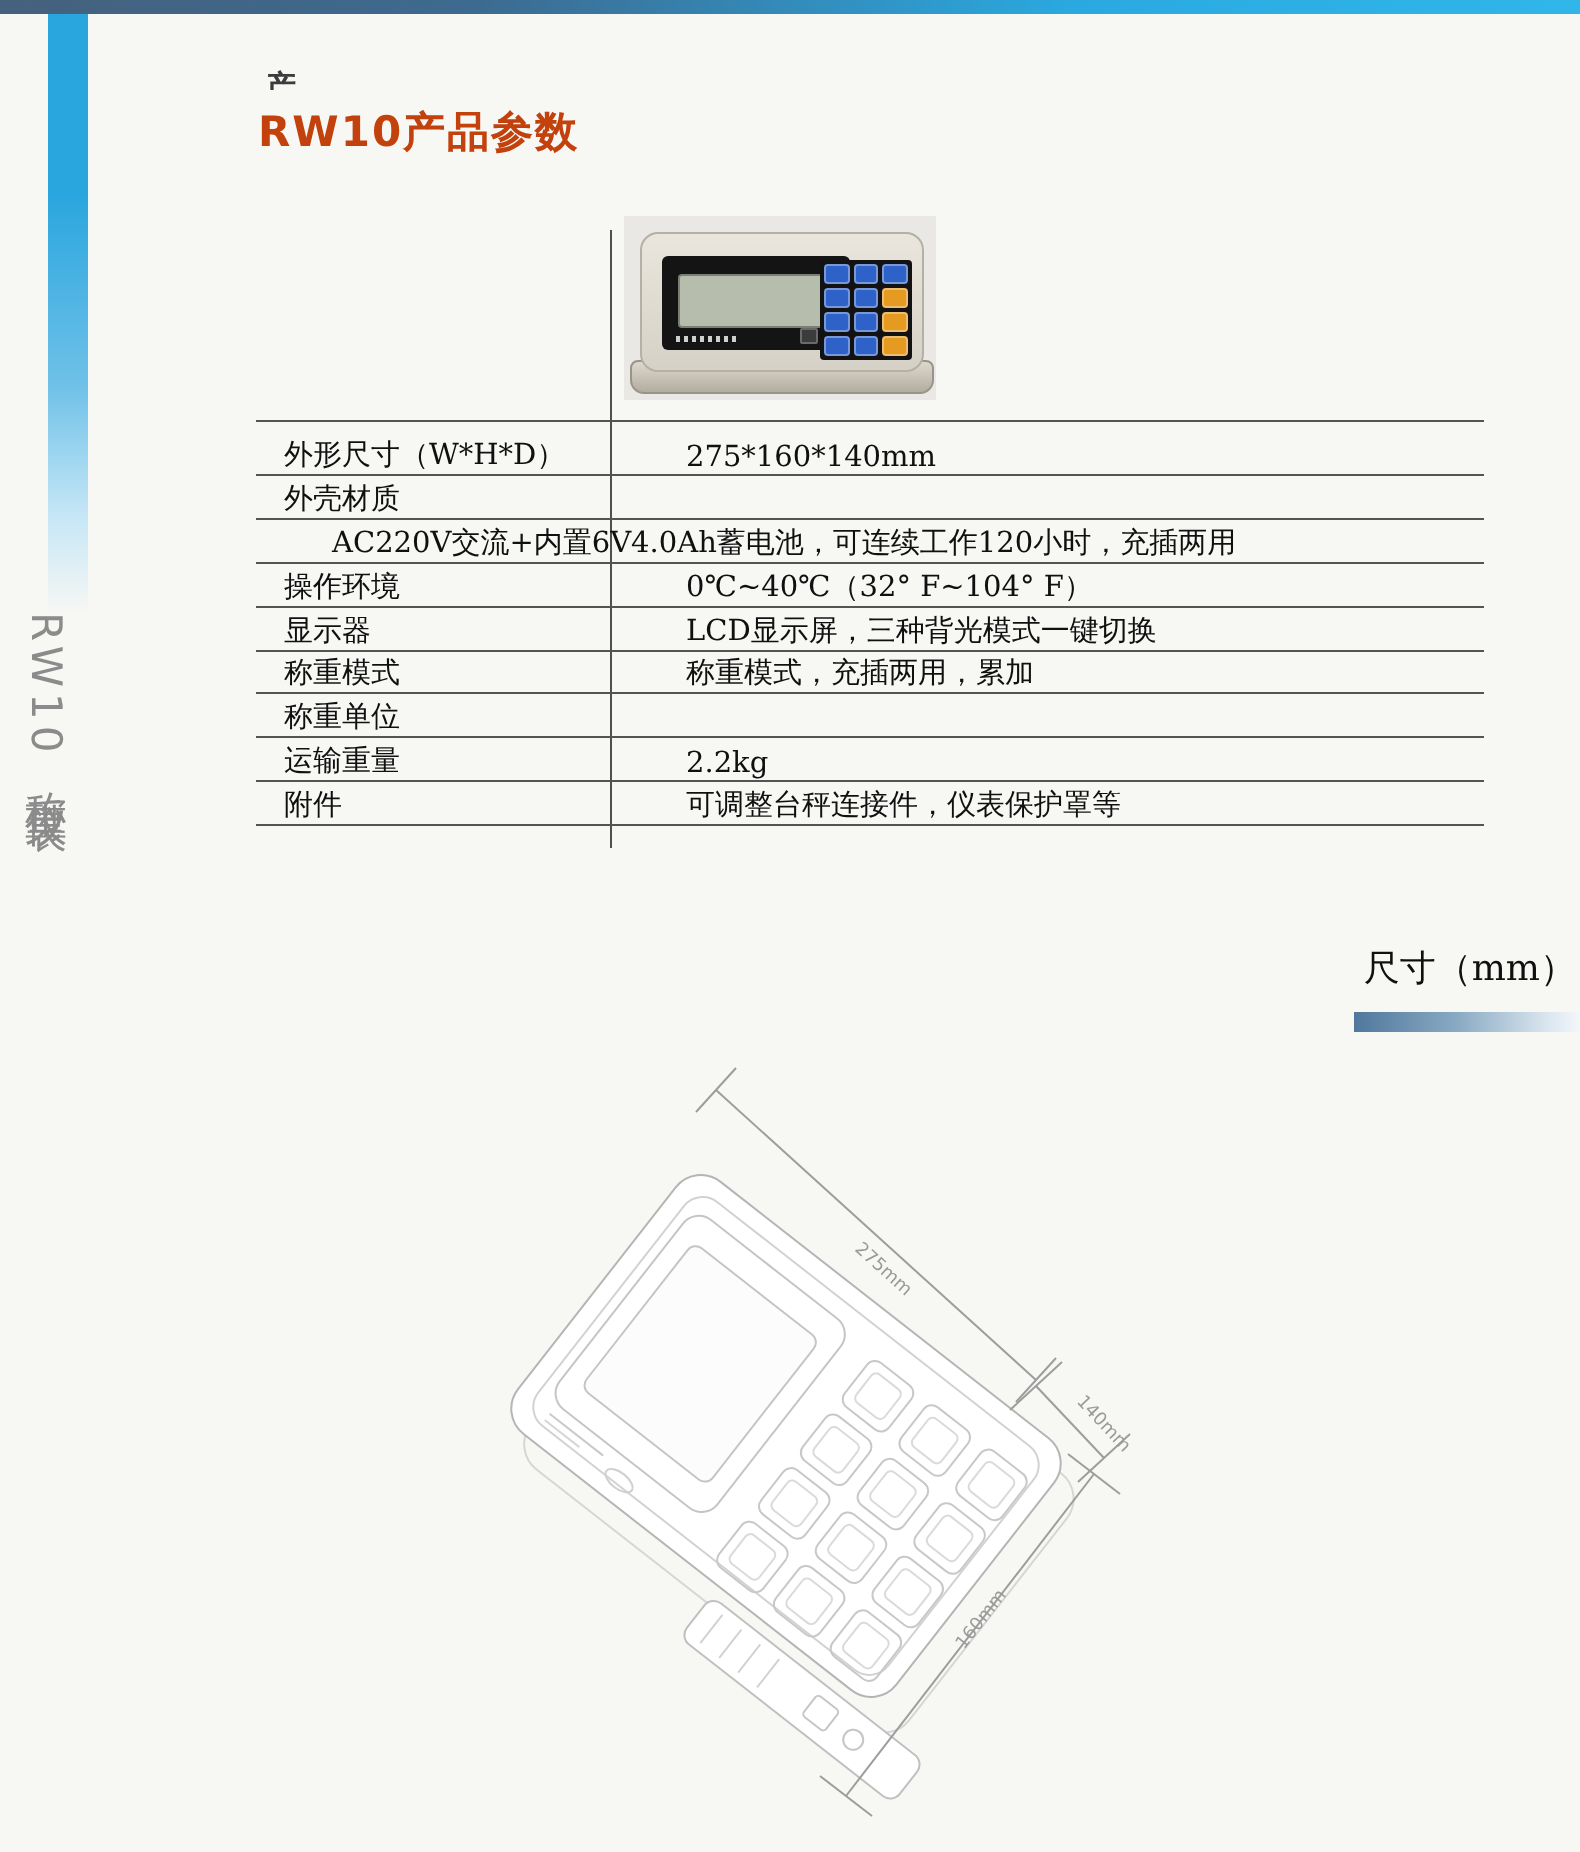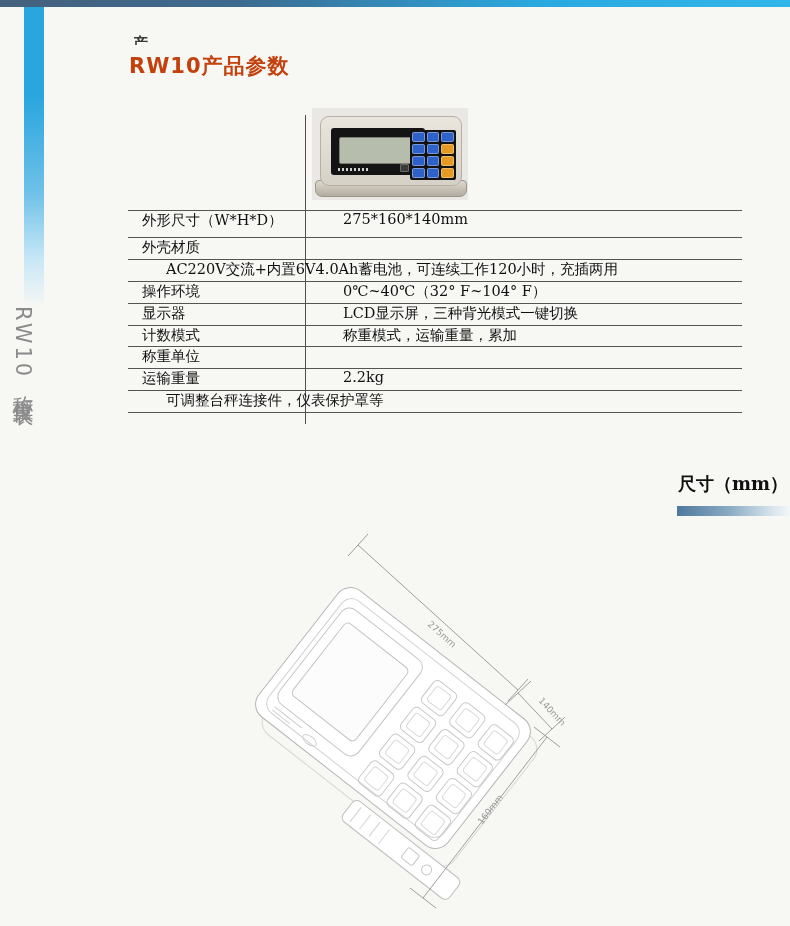--- a/index.html
+++ b/index.html
@@ -42,28 +42,28 @@
     border:1px solid #6a6a6a;border-radius:1px;}
   .dev-btn.b1{right:16px;} .dev-btn.b2{right:5px;}
   .dev-keypad{position:absolute;right:5px;top:13px;width:42px;height:46px;
     background:#121212;border-radius:2px;padding:2px;
     display:grid;grid-template-columns:repeat(3,1fr);grid-template-rows:repeat(4,1fr);gap:2px;}
   .key{border-radius:2px;border:1px solid rgba(255,255,255,.35);box-sizing:border-box;}
   
   .vline{position:absolute;left:305px;top:115px;width:1px;height:309px;background:#4f4f4f;}
   .spec{position:absolute;left:128px;top:210px;width:614px;border-bottom:1px solid #545454;
     font-family:"DejaVu Serif","DejaVu Sans",serif;font-size:14.5px;color:#101010;}
-  .tr{display:flex;align-items:flex-start;height:20.9px;border-top:1px solid #545454;}
+  .tr{display:flex;align-items:flex-end;height:20.9px;border-top:1px solid #545454;}
   .tr.first{height:26px;}
   .td{box-sizing:border-box;}
   .td.lab{width:177px;padding-left:14px;white-space:nowrap;overflow:hidden;}
   .td.val{flex:1;padding-left:38px;white-space:nowrap;overflow:hidden;}
   
   .dim-label{position:absolute;left:670px;top:472px;width:118px;text-align:right;
-    font-size:18px;font-weight:bold;color:#101010;font-family:"DejaVu Serif","DejaVu Sans",serif;}
+    font-size:18px;font-weight:normal;color:#101010;font-family:"DejaVu Serif","DejaVu Sans",serif;}
   .dim-bar{position:absolute;left:677px;top:506px;width:113px;height:10px;
     background:linear-gradient(to right,#50789d 0%,#88a9c2 45%,#d9e5ee 85%,#f3f7fa 100%);}
   
   .diagram{position:absolute;left:235px;top:533px;}
   .dimtext{font-size:9px;fill:#9a9a9a;font-family:"DejaVu Sans",sans-serif;}
 </style>
 </head>
 <body>
 
 <div class="topbar"></div>
@@ -114,31 +114,32 @@
   </div>
   <div class="tr">
     <div class="td lab">操作环境</div>
     <div class="td val">0℃~40℃（32° F~104° F）</div>
   </div>
   <div class="tr">
     <div class="td lab">显示器</div>
     <div class="td val">LCD显示屏，三种背光模式一键切换</div>
   </div>
   <div class="tr">
-    <div class="td lab">计数模式</div>
-    <div class="td val">称重模式，运输重量，累加</div>
+    <div class="td lab">称重模式</div>
+    <div class="td val">称重模式，充插两用，累加</div>
   </div>
   <div class="tr">
     <div class="td lab">称重单位</div>
   </div>
   <div class="tr">
     <div class="td lab">运输重量</div>
     <div class="td val">2.2kg</div>
   </div>
   <div class="tr">
+    <div class="td lab">附件</div>
     <div class="td val">可调整台秤连接件，仪表保护罩等</div>
   </div>
 </div>
 
 <div class="dim-label">尺寸（mm）</div>
 <div class="dim-bar"></div>
 
 <svg class="diagram" width="410" height="393" viewBox="0 0 410 393">
   <g transform="translate(158,185) rotate(38)" fill="none">
 

